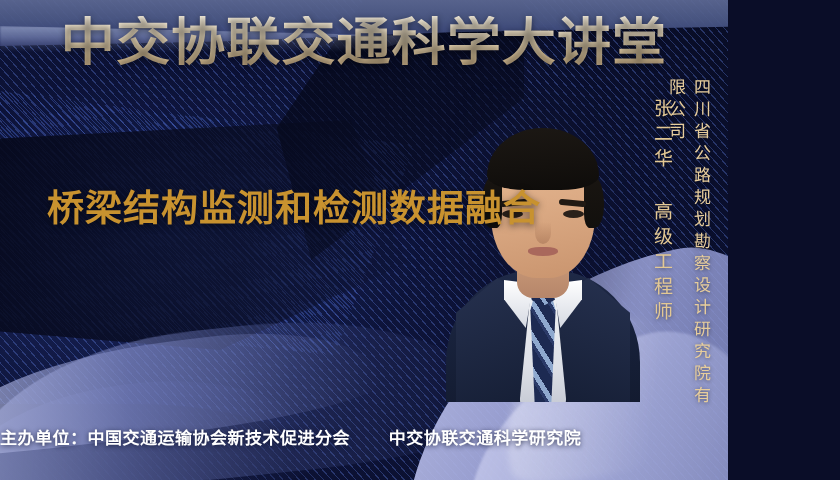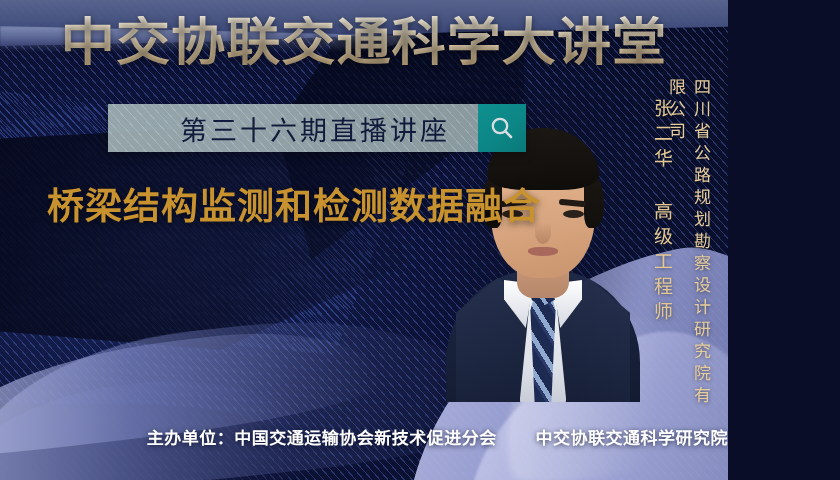--- a/index.html
+++ b/index.html
@@ -374,21 +374,21 @@
     left: 34px;
     top: 186px;
     width: 520px;
     text-align: center;
     font-size: 37px;
     line-height: 1.26;
     font-weight: bold;
     color: #c8922f;
     letter-spacing: 1px;
     text-shadow: 0 2px 7px rgba(0,0,0,.55);
-    font-family: Liberation Mono, monospace;
+    font-family: Liberation Sans, sans-serif;
   }
   .headline .l2 { display: block; }
 
   
   .time-pill {
     position: absolute;
     left: 148px;
     top: 313px;
     width: 340px;
     height: 48px;
@@ -435,21 +435,21 @@
     letter-spacing: 5px;
     height: 350px;
     color: #e7cd9c;
   }
 
   
   .footer {
     position: absolute;
     left: 0; right: 0;
     top: 424px;
-    text-align: right;
+    text-align: left;
     font-size: 17px;
     font-weight: bold;
     color: #ffffff;
     letter-spacing: .5px;
     text-shadow: 0 1px 5px rgba(10,14,40,.75);
     font-family: "DejaVu Sans", "Liberation Sans", sans-serif;
   }
   .footer .gap { display: inline-block; width: 26px; }
 </style>
 </head>
@@ -494,31 +494,20 @@
     <div class="p-brow-l"></div>
     <div class="p-brow-r"></div>
     <div class="p-eye-l"></div>
     <div class="p-eye-r"></div>
     <div class="p-nose"></div>
     <div class="p-mouth"></div>
   </div>
 
   <div class="main-title">中交协联交通科学大讲堂</div>
 
-  <div class="subtitle-band">
-    <div class="sb-fill">
-      <span class="sb-text">第三十六期直播讲座</span>
-    </div>
-    <div class="sb-icon-box">
-      <svg width="28" height="28" viewBox="0 0 28 28">
-        <circle cx="12" cy="12" r="7.2" fill="none" stroke="#d9dde0" stroke-width="2.3"></circle>
-        <line x1="17.2" y1="17.2" x2="23" y2="23" stroke="#d9dde0" stroke-width="2.6" stroke-linecap="round"></line>
-      </svg>
-    </div>
-  </div>
 
   <div class="headline">
     <span>桥梁结构监测和检测数据融合</span>
   </div>
 
 
   <div class="vtext v-speaker">张二华  高级工程师</div>
   <div class="vtext v-org">四川省公路规划勘察设计研究院有限公司</div>
 
   <div class="footer">

